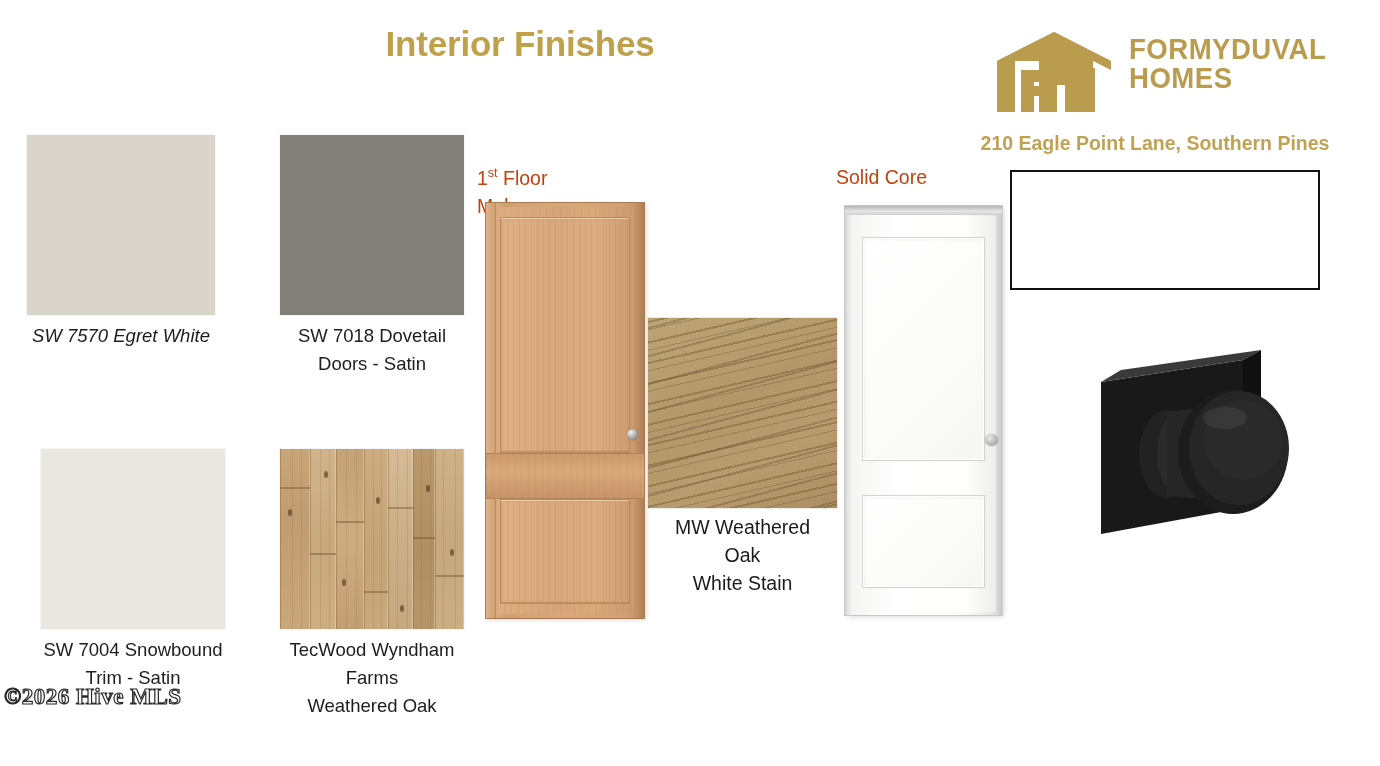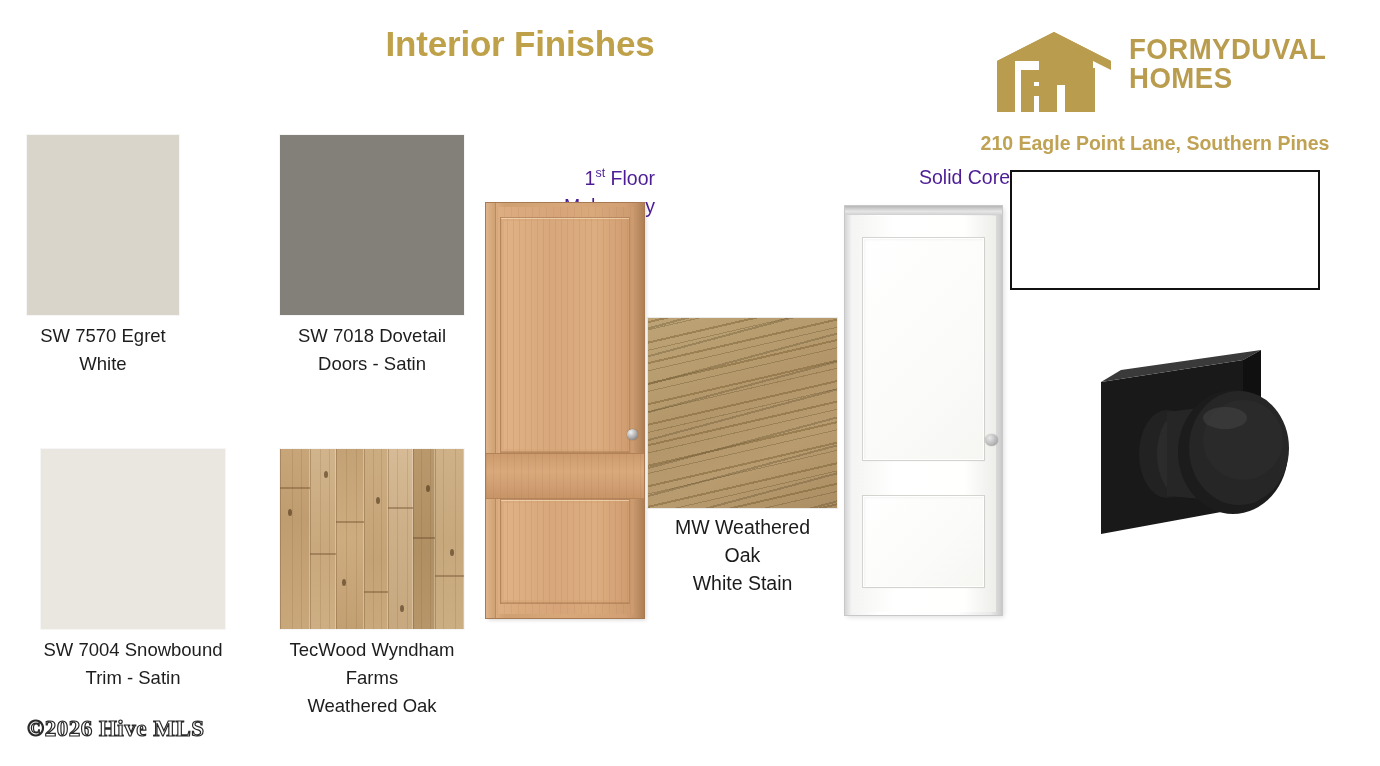--- a/index.html
+++ b/index.html
@@ -83,21 +83,21 @@
     box-shadow: 0 0 0 1px rgba(0,0,0,0.035);
   }
   .swatch .caption {
     margin-top: 7px;
     text-align: center;
     font-size: 18.5px;
     line-height: 28px;
     color: #1d1d1d;
   }
 
-  #swatch-egret-white { left: 27px;  top: 135px; width: 152px; }
+  #swatch-egret-white { left: 27px;  top: 135px; width: 188px; font-style: italic; }
   #swatch-dovetail    { left: 280px; top: 135px; width: 184px; }
   #swatch-snowbound   { left: 41px;  top: 449px; width: 184px; }
   #swatch-floor       { left: 280px; top: 449px; width: 184px; }
 
   
   #floor-chip {
     position: relative;
     overflow: hidden;
     background: #c6a578;
   }
@@ -121,24 +121,24 @@
   #floor-chip .knot {
     position: absolute;
     width: 4px; height: 7px;
     border-radius: 50%;
     background: rgba(78,53,26,0.62);
   }
 
   
   .door-label {
     position: absolute;
-    text-align: right;
+    text-align: left;
     font-size: 19.5px;
     line-height: 28px;
-    color: #4c1d95;
+    color: #c2410c;
   }
   .door-label sup { font-size: 12.5px; vertical-align: super; }
   #label-door1 { left: 477px; top: 159px; width: 178px; }
   #label-door2 { left: 836px; top: 163px; width: 174px; }
 
   
   #door-mahogany {
     position: absolute;
     left: 486px; top: 203px;
     width: 158px; height: 415px;
@@ -252,28 +252,27 @@
   
   #hardware {
     position: absolute;
     left: 1093px; top: 348px;
     width: 200px; height: 200px;
   }
 
   
   #mls-watermark {
     position: absolute;
-    left: 4px; top: 716px;
+    left: 4px; top: 684px;
     font-size: 23px;
     font-weight: bold;
     color: transparent;
     -webkit-text-stroke: 1.2px #2a2a2a;
     letter-spacing: 0.5px;
     font-family: "Liberation Serif", serif;
-    margin-left: 23px;
   }
 </style>
 </head>
 <body>
 
 <div id="board">
 
   <div id="page-title" style="color: rgb(191, 161, 74);">Interior Finishes</div>
 
   <div id="logo-block">

